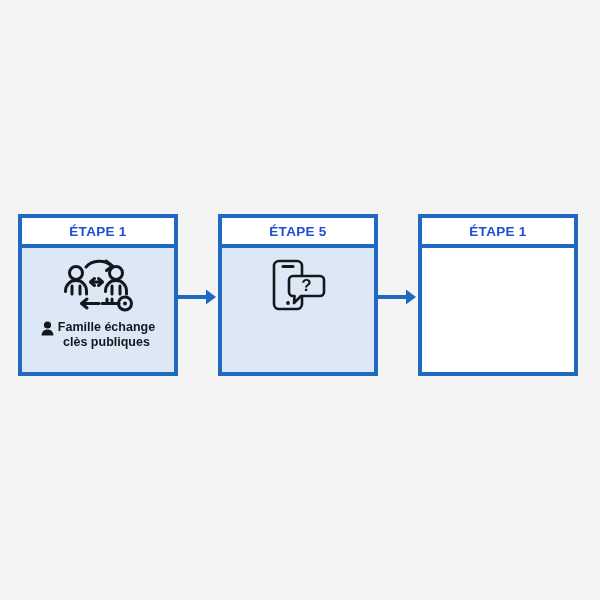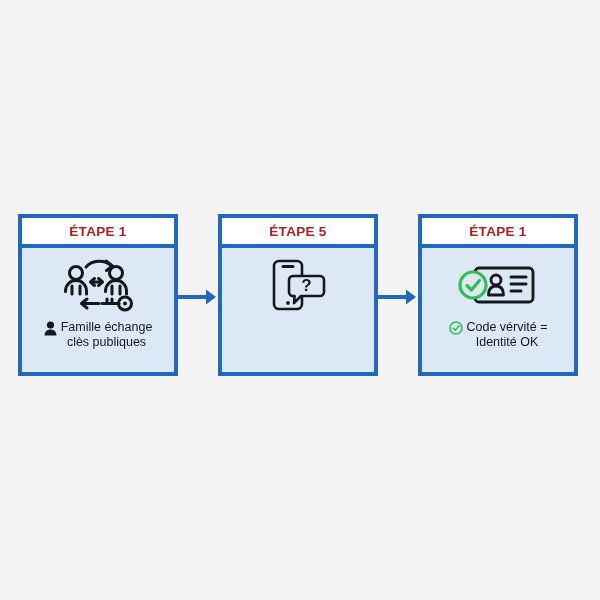--- a/index.html
+++ b/index.html
@@ -45,21 +45,21 @@
     box-sizing: border-box;
     background: #ffffff;
     border-bottom: 4px solid #2069c0;
     display: flex;
     align-items: center;
     justify-content: center;
   }
   .card-header-label {
     font-size: 13.5px;
     font-weight: bold;
-    color: #b91c1c;
+    color: #1d4ed8;
     letter-spacing: 0.3px;
   }
   .card-body {
     flex: 1 1 auto;
     background: #dce8f6;
     display: flex;
     flex-direction: column;
     align-items: center;
     justify-content: flex-start;
     padding-top: 8px;
@@ -75,21 +75,21 @@
     margin-top: 6px;
     display: flex;
     flex-direction: row;
     align-items: flex-start;
     justify-content: center;
     gap: 4px;
     padding: 0 6px;
   }
   .caption-text {
     font-size: 12.5px;
-    font-weight: normal;
+    font-weight: bold;
     color: #14181c;
     line-height: 15px;
     text-align: center;
     white-space: pre-line;
   }
   .caption-badge {
     flex: 0 0 auto;
     margin-top: 1px;
   }
   .connector {
@@ -194,43 +194,18 @@
           <path d="M0 10 L30 10"></path>
           <path d="M29 2.5 L39 10 L29 17.5 Z" fill="#2069c0" stroke="none"></path>
         </svg>
       </span>
     </div>
 
     <div class="step-card">
       <div class="card-header">
         <span class="card-header-label">ÉTAPE 1</span>
       </div>
-      <div class="card-body">
-        <div class="card-icon">
-          <svg width="80" height="52" viewBox="0 0 80 52" fill="none" stroke="#14181c" stroke-width="2.8" stroke-linecap="round" stroke-linejoin="round">
-            <rect x="17" y="9" width="58" height="34" rx="4" ry="4" fill="#dce8f6"></rect>
-
-            <circle cx="38" cy="21" r="5" fill="none"></circle>
-            <path d="M30.5 36 C30.5 29.5 34 27 38 27 C42 27 45.5 29.5 45.5 36 Z" fill="none"></path>
-
-            <path d="M53 18 L68 18 M53 25 L68 25 M53 32 L63 32" stroke-width="3"></path>
-
-            <circle cx="15" cy="26" r="13" fill="#dce8f6" stroke="#2fbf4f" stroke-width="3.2"></circle>
-            <path d="M9 26.5 L13.5 31 L21.5 21.5" stroke="#2fbf4f" stroke-width="3.2" fill="none"></path>
-          </svg>
-        </div>
-        <div class="card-caption">
-          <span class="caption-badge">
-            <svg width="14" height="14" viewBox="0 0 14 14" fill="none" stroke="#2fbf4f" stroke-width="1.6" stroke-linecap="round" stroke-linejoin="round">
-              <circle cx="7" cy="7" r="6"></circle>
-              <path d="M4.2 7.2 L6.2 9.2 L10 4.8"></path>
-            </svg>
-          </span>
-          <span class="caption-text">Code vérvité =
-Identité OK</span>
-        </div>
-      </div>
     </div>
 
     <div class="spacer-right"></div>
 
   </div>
 </div>
 
 </body></html>

